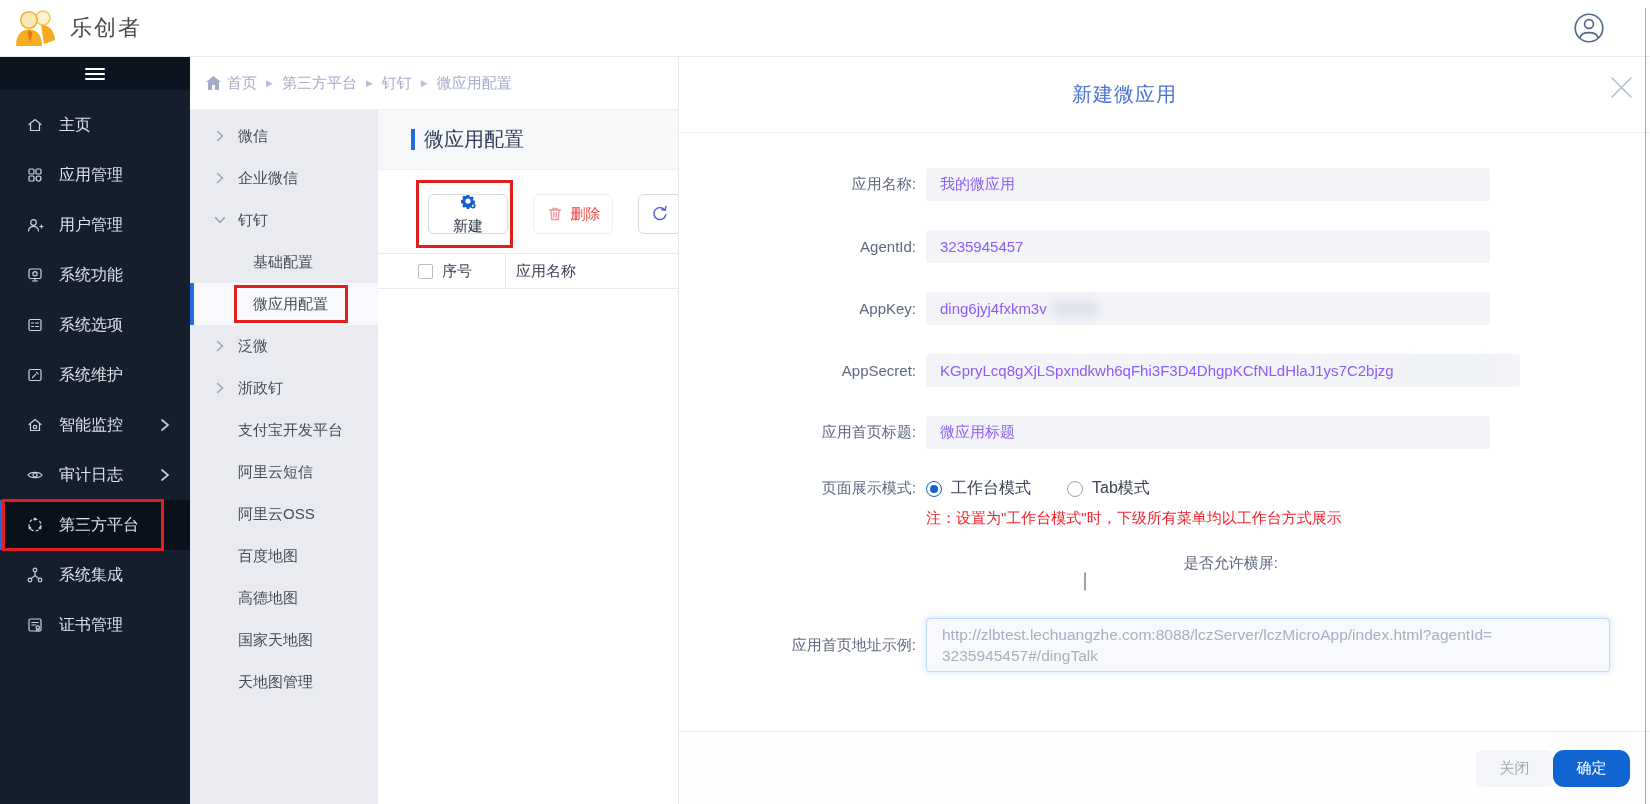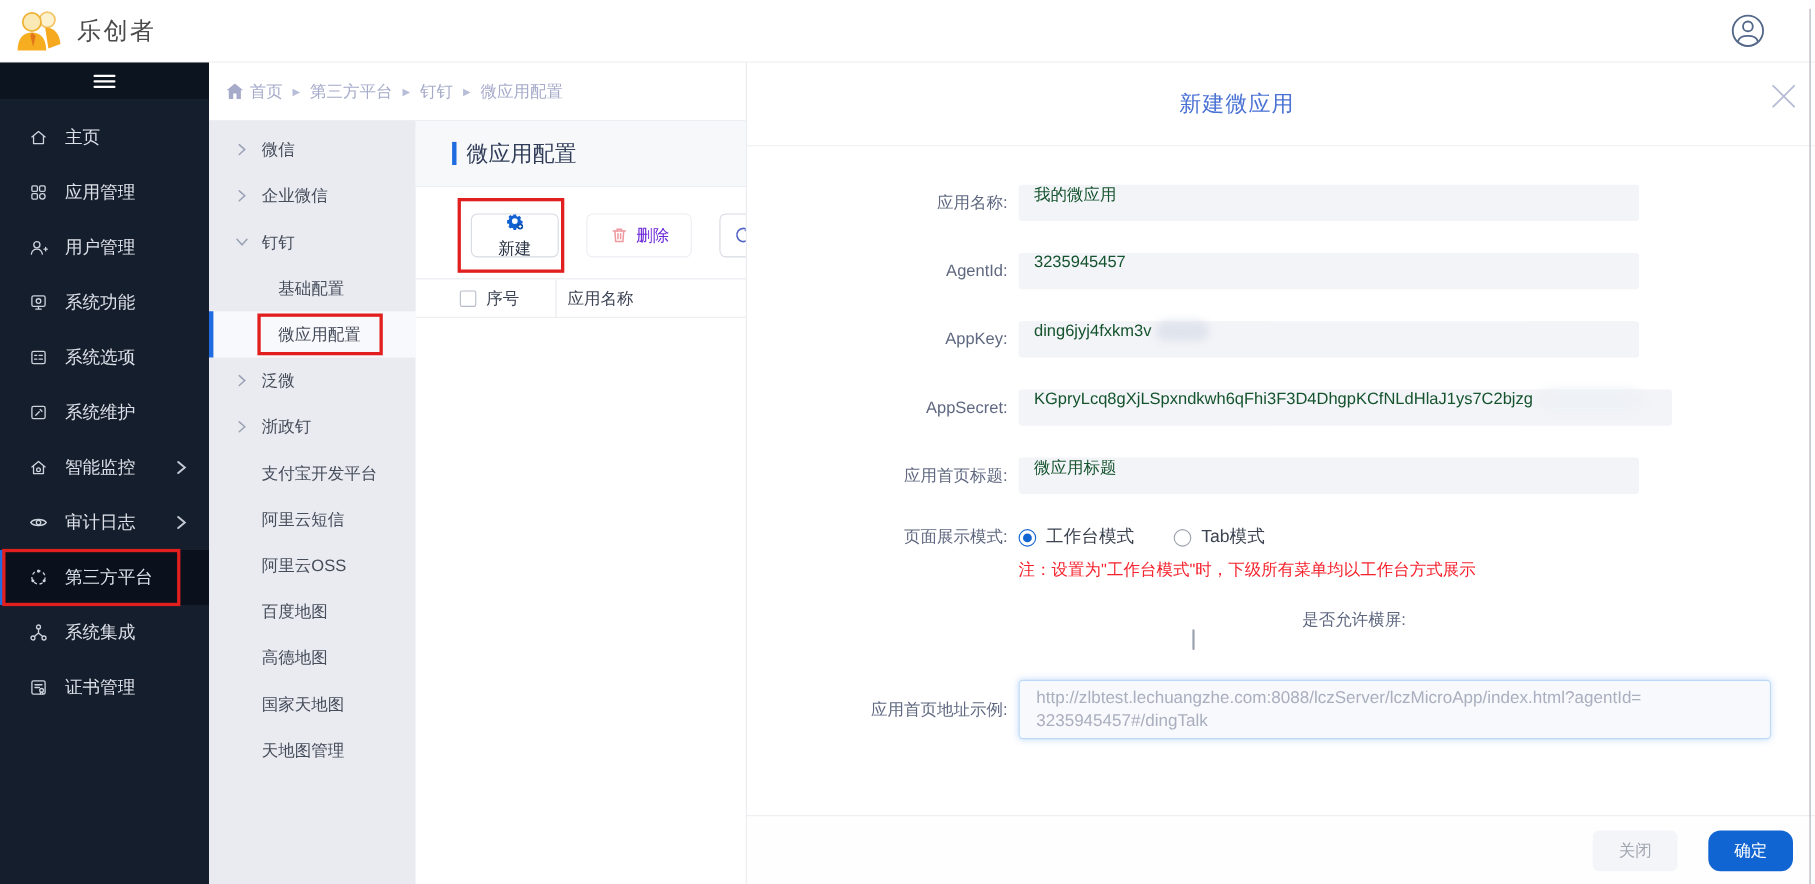--- a/index.html
+++ b/index.html
@@ -49,21 +49,21 @@
   .sub-annotation { position:absolute; left:44px; right:30px; top:2px; bottom:2px; border:3px solid #e11f1f; pointer-events:none; }
 
   
   .list-panel { flex:1; background:#fff; display:flex; flex-direction:column; }
   .panel-title-bar { height:60px; background:#f7f8fa; border-bottom:1px solid #eef0f3; display:flex; align-items:center; }
   .title-accent { width:4px; height:21px; background:#1f6ce0; margin-left:33px; margin-right:9px; }
   .panel-title { font-size:20px; color:#303c58; }
   .toolbar { display:flex; align-items:flex-start; gap:25px; padding:24px 0 19px 50px; position:relative; }
   .tb-btn { height:40px; border:1px solid #d6dae2; border-radius:6px; background:#fff; display:flex; align-items:center; justify-content:center; gap:7px; font-size:15px; color:#2b3445; cursor:pointer; }
   .btn-new { width:80px;flex-direction:column; }
-  .btn-del { width:96px; border-color:#eceef2; color:#6d28d9; }
+  .btn-del { width:80px; border-color:#eceef2; color:#ef4444; }
   .btn-refresh { width:44px; }
   .tb-ico { width:18px; height:18px; }
   .tb-ico svg { width:18px; height:18px; display:block; }
   .toolbar-annotation { position:absolute; left:38px; top:10px; width:97px; height:68px; border:3px solid #e11f1f; pointer-events:none; }
   .table-header { height:36px; border-top:1px solid #e8eaee; border-bottom:1px solid #e8eaee; display:flex; align-items:center; font-size:15px; color:#3c4354; }
   .th-check { width:15px; height:15px; border:1px solid #b7bcc8; border-radius:2px; background:#fff; margin-left:40px; cursor:pointer; }
   .th-seq { width:72px; padding-left:9px; }
   .th-divider { width:1px; align-self:stretch; background:#e8eaee; }
   .th-name { padding-left:10px; }
   .table-body { flex:1; background:#fff; }
@@ -73,42 +73,42 @@
   .modal-header { height:76px; border-bottom:1px solid #eef0f2; display:flex; align-items:center; justify-content:center; position:relative; }
   .modal-title { font-size:20px; color:#4a72d4; letter-spacing:1px; transform:translateX(-40px); }
   .close-btn { position:absolute; right:15px; top:17px; width:27px; height:27px; color:#b6bbd6; cursor:pointer; }
   .close-btn svg { width:27px; height:27px; display:block; }
 
   .modal-body { flex:1; padding-top:35px; }
   .form-row { display:flex; align-items:center; margin-bottom:29px; }
   .form-label { width:247px; flex-shrink:0; text-align:right; padding-right:10px; font-size:15px; color:#5f6880; }
   .form-field { flex:1; margin-right:160px; }
   .form-row.secret .form-field { margin-right:130px; }
-  .txt-input { height:33px; background:#f3f4f8; border-radius:3px; display:flex; align-items:flex-start; padding:0 14px; font-size:15px; color:#14532d; cursor:text; }
+  .txt-input { height:33px; background:#f3f4f8; border-radius:3px; display:flex; align-items:center; padding:0 14px; font-size:15px; color:#8b5cf6; cursor:text; }
   .blur-blob { display:inline-block; height:18px; border-radius:9px; background:#dfe3ec; filter:blur(4px); margin-left:4px; vertical-align:middle; }
   .blob-key { width:48px; }
   .blob-secret { width:95px; background:#eef1f5; height:20px; }
 
   .radio-row { margin-bottom:10px; }
   .radio-group { display:flex; align-items:center; gap:36px; font-size:16px; color:#3c4350; }
   .radio-opt { display:flex; align-items:center; gap:9px; cursor:pointer; }
   .radio-circle { width:16px; height:16px; border-radius:50%; border:1px solid #9ba1ad; background:#fff; display:flex; align-items:center; justify-content:center; }
   .radio-circle.on { border:1.5px solid #1165d2; }
   .radio-circle.on i { width:8px; height:8px; border-radius:50%; background:#1165d2; display:block; }
   .note-row { margin-bottom:26px; align-items:flex-start; }
   .note-text { font-size:15px; color:#f5222d; }
 
   .check-row { margin-bottom:27px;flex-direction:column; }
   .checkbox { width:16px; height:16px; border:1px solid #9ba1ad; border-radius:3px; background:#fff; cursor:pointer; }
 
   .url-row { align-items:center;justify-content:center; }
   .url-row .form-field { margin-right:40px; }
   .url-box { min-height:52px; background:#f8f9fc; border:1px solid #bcd9f7; border-radius:4px; box-shadow:0 0 7px rgba(90,150,240,0.3); padding:5px 15px; font-size:15.5px; color:#a9afbe; line-height:21px; cursor:text; }
 
-  .modal-footer { height:63px; border-top:1px solid #eceef1; display:flex; align-items:center; justify-content:flex-end; gap:28px; padding-right:20px; background:#fefefe; }
+  .modal-footer { height:73px; border-top:1px solid #eceef1; display:flex; align-items:center; justify-content:flex-end; gap:0; padding-right:20px; background:#fefefe; }
   .btn { height:37px; width:77px; border:none; border-radius:6px; font-size:15px; cursor:pointer; font-family:inherit; }
   .btn-close { background:#f4f5f8; color:#a2a8b3; }
   .btn-ok { background:#1165d2; color:#fff;border-radius:11px; }
 
   .window-edge { position:absolute; top:8px; bottom:0; right:4px; width:1px; background:#a7abb2; pointer-events:none; }
 </style>
 </head>
 <body>
 
 <div class="topbar">

